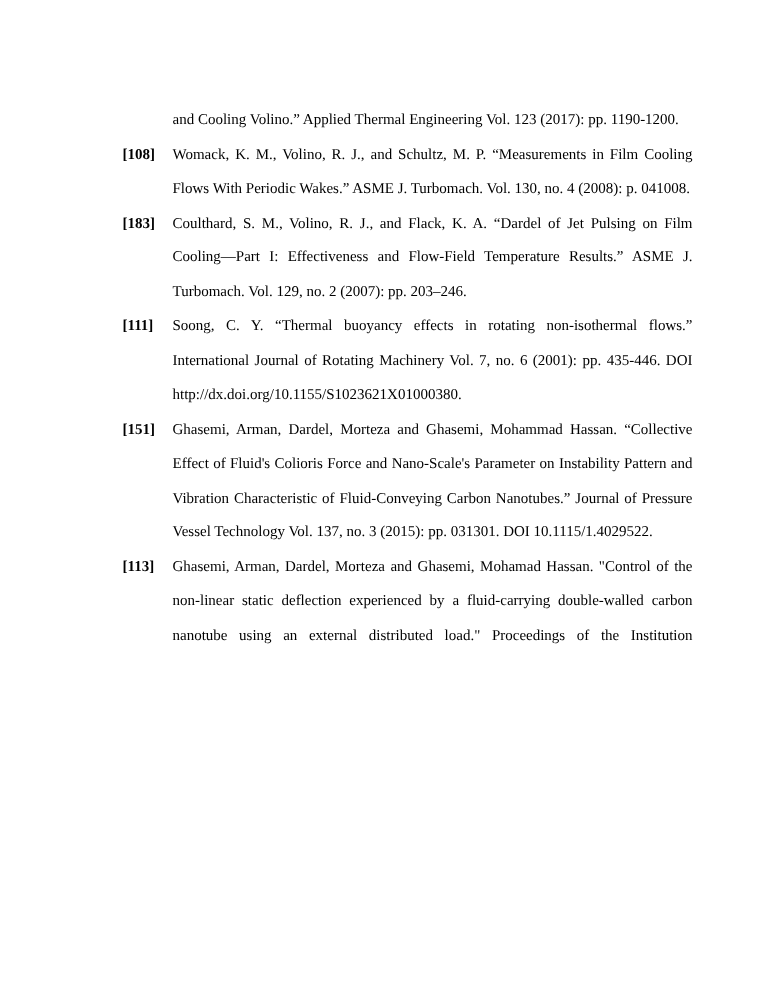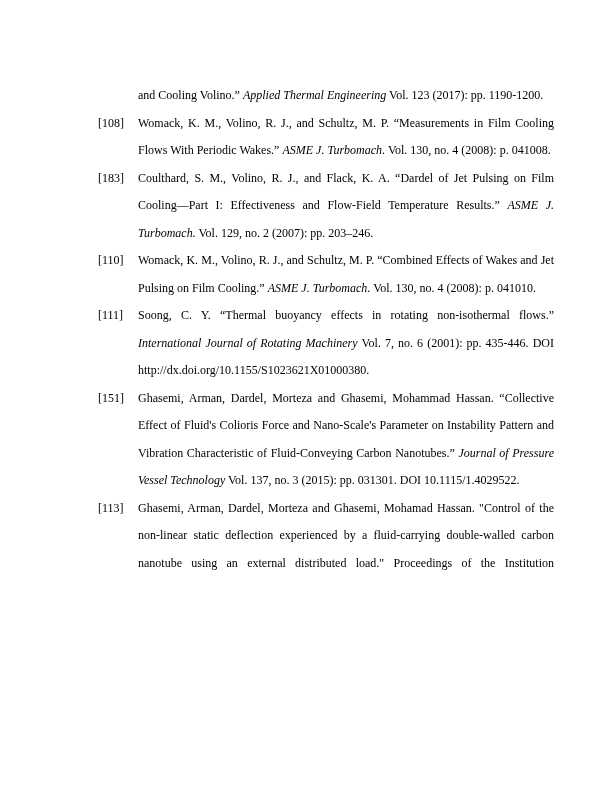--- a/index.html
+++ b/index.html
@@ -29,23 +29,23 @@
     padding-left: 40px;
     text-align: justify;
   }
   .ref.continues {
     text-align-last: justify;
   }
   .ref-num {
     position: absolute;
     left: 0;
     top: 0;
+    font-weight: bold;
   }
   .italic {
-    font-style: italic;
   }
   .page-number {
     position: absolute;
     top: 693px;
     left: 12px;
     width: 600px;
     text-align: center;
   }
 </style>
 </head>
@@ -61,24 +61,20 @@
   <div class="ref">
     <span class="ref-num">[108]</span>
     <span class="ref-body"><span>Womack, K. M., Volino, R. J., and Schultz, M. P. “Measurements in Film Cooling Flows With Periodic Wakes.” </span><span class="italic">ASME J. Turbomach</span><span>. Vol. 130, no. 4 (2008): p. 041008.</span></span>
   </div>
 
   <div class="ref">
     <span class="ref-num">[183]</span>
     <span class="ref-body"><span>Coulthard, S. M., Volino, R. J., and Flack, K. A. “Dardel of Jet Pulsing on Film Cooling—Part I: Effectiveness and Flow-Field Temperature Results.” </span><span class="italic">ASME J. Turbomach.</span><span> Vol. 129, no. 2 (2007): pp. 203–246.</span></span>
   </div>
 
-  <div class="ref">
-    <span class="ref-num">[110]</span>
-    <span class="ref-body"><span>Womack, K. M., Volino, R. J., and Schultz, M. P. “Combined Effects of Wakes and Jet Pulsing on Film Cooling.” </span><span class="italic">ASME J. Turbomach</span><span>. Vol. 130, no. 4 (2008): p. 041010.</span></span>
-  </div>
 
   <div class="ref">
     <span class="ref-num">[111]</span>
     <span class="ref-body"><span>Soong, C. Y. “Thermal buoyancy effects in rotating non-isothermal flows.” </span><span class="italic">International Journal of Rotating Machinery</span><span> Vol. 7, no. 6 (2001): pp. 435-446. DOI http://dx.doi.org/10.1155/S1023621X01000380.</span></span>
   </div>
 
   <div class="ref">
     <span class="ref-num">[151]</span>
     <span class="ref-body"><span>Ghasemi, Arman, Dardel, Morteza and Ghasemi, Mohammad Hassan. “Collective Effect of Fluid's Colioris Force and Nano-Scale's Parameter on Instability Pattern and Vibration Characteristic of Fluid-Conveying Carbon Nanotubes.” </span><span class="italic">Journal of Pressure Vessel Technology</span><span> Vol. 137, no. 3 (2015): pp. 031301. DOI 10.1115/1.4029522.</span></span>
   </div>

